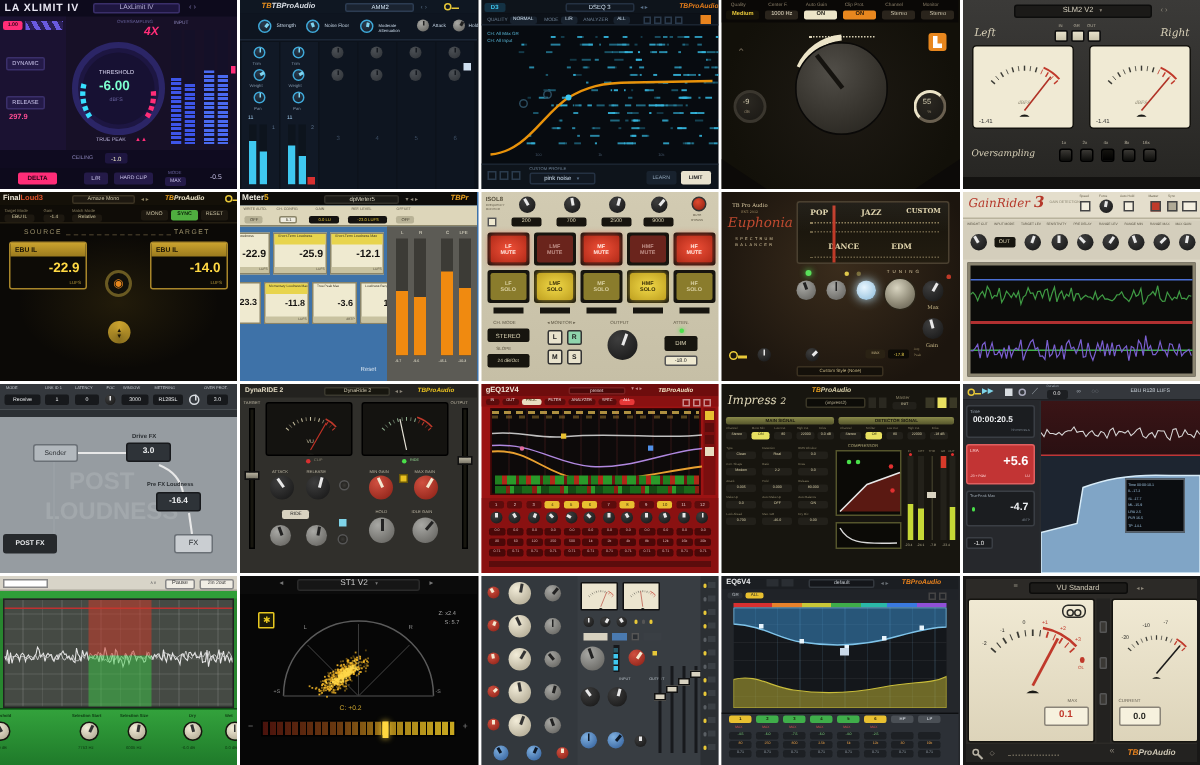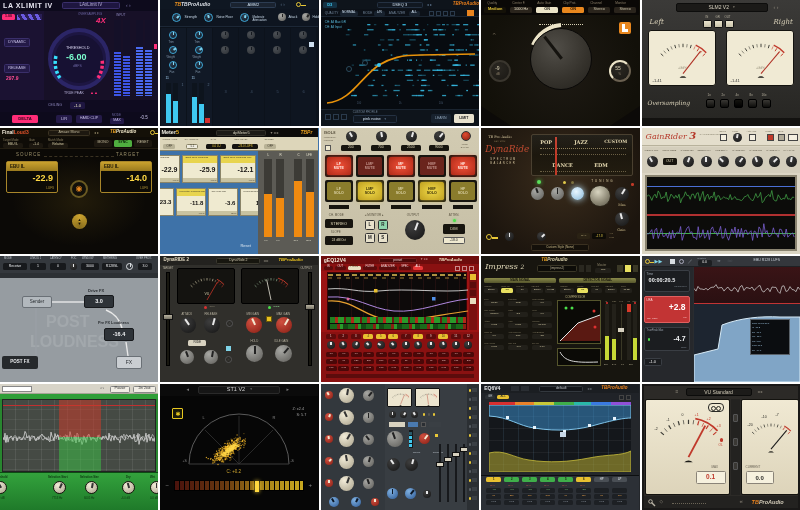--- a/index.html
+++ b/index.html
@@ -879,21 +879,21 @@
         <span style="font-size:4px;color:#e0d8b8">DIM</span>
       </div>
  <div class="chip" style="left:122px;top:109px;width:22px;height:7px;background:#efe9d0;border:1px solid #555">
         <span style="font-size:3.5px;color:#222">-18.0</span>
       </div>
 </div>
 
 <div class="cell" style="background:radial-gradient(ellipse at 50% 40%,#3a2c1c,#1c150e 78%)">
  <div class="t ser" style="left:7px;top:8px;font-size:3.5px;color:#d8c8a0">TB Pro Audio</div>
  <div class="t ser" style="left:13px;top:13px;font-size:2.2px;color:#a89468">EST. 2012</div>
- <div class="t ser" style="left:4px;top:17px;font-size:9px;font-style:italic;color:#c04a30"><span>DynaRide</span> <span style="font-size:5px">III</span></div>
+ <div class="t ser" style="left:4px;top:17px;font-size:9px;font-style:italic;color:#c04a30"><span>Euphonia</span> <span style="font-size:5px">III</span></div>
  <div class="t" style="left:9px;top:31px;font-size:2.6px;letter-spacing:1.5px;color:#d8c8a0">SPECTRUM</div>
  <div class="t" style="left:9px;top:35px;font-size:2.6px;letter-spacing:1.5px;color:#d8c8a0">BALANCER</div>
  <div class="a" style="left:50px;top:6px;width:102px;height:42px;background:linear-gradient(#16130c,#221c10);border:1px solid #4a4030;border-radius:2px">
   <div class="t ser" style="left:8px;top:5px;font-size:5px;font-weight:bold;color:#e0d4ac">POP</div>
   <div class="t ser" style="left:42px;top:5px;font-size:5px;font-weight:bold;color:#e0d4ac">JAZZ</div>
   <div class="t ser" style="left:72px;top:5px;font-size:4.5px;font-weight:bold;color:#e0d4ac">CUSTOM</div>
   <div class="a" style="left:8px;top:13px;width:86px;height:0;border-top:1px dotted #8a7c58"></div>
   <div class="a" style="left:8px;top:19px;width:86px;height:0;border-top:1px dotted #6a5f44"></div>
   <div class="t ser" style="left:20px;top:28px;font-size:5px;font-weight:bold;color:#e0d4ac">DANCE</div>
   <div class="t ser" style="left:62px;top:28px;font-size:5px;font-weight:bold;color:#e0d4ac">EDM</div>
@@ -1600,21 +1600,21 @@
  <div class="t" style="left:86px;top:3px;font-size:4px;color:#aab2ba">◌◌</div>
  <div class="t" style="left:112px;top:3px;font-size:3.5px;color:#c8d0d8">EBU R128 LUFS</div>
  <div class="a" style="left:0;top:11px;width:51px;height:115px;background:#26282c"></div>
  <div class="a" style="left:2px;top:14px;width:46px;height:22px;background:#1b1d20;border:1px solid #3a3e44;border-radius:2px">
   <div class="t" style="left:2px;top:1.5px;font-size:3px;color:#9aa4ae">Time</div>
   <div class="t" style="left:4px;top:7px;font-size:5.5px;font-weight:bold;color:#f0f2f4">00:00:20.5</div>
   <div class="t" style="right:2px;top:15px;font-size:2.4px;color:#7a848e">hh:mm:ss.s</div>
  </div>
  <div class="a" style="left:2px;top:40px;width:46px;height:27px;background:#c23434;border:1px solid #e06060;border-radius:2px">
   <div class="t" style="left:2px;top:1.5px;font-size:3px;color:#ffd6d6">LRA</div>
-  <div class="t" style="right:3px;top:6px;font-size:8.5px;font-weight:bold;color:#fff">+2.8</div>
+  <div class="t" style="right:3px;top:6px;font-size:8.5px;font-weight:bold;color:#fff">+5.6</div>
   <div class="t" style="left:2px;top:20px;font-size:2.2px;color:#ffd6d6">-23 + PGM</div>
   <div class="t" style="right:2px;top:20px;font-size:2.4px;color:#ffd6d6">LU</div>
  </div>
  <div class="a" style="left:2px;top:71px;width:46px;height:24px;background:#1b1d20;border:1px solid #3a3e44;border-radius:2px">
   <div class="t" style="left:2px;top:1.5px;font-size:2.6px;color:#9aa4ae">TruePeak Max</div>
   <div class="a" style="left:3px;top:10px;width:2.5px;height:2.5px;border-radius:50%;background:#4ae04a"></div>
   <div class="t" style="right:3px;top:7px;font-size:7px;font-weight:bold;color:#f0f2f4">-4.7</div>
   <div class="t" style="right:2px;top:18px;font-size:2.2px;color:#7a848e">dBTP</div>
  </div>
  <div class="chip" style="left:2px;top:102px;width:18px;height:8px;background:#1b1d20;border:1px solid #3a3e44">

